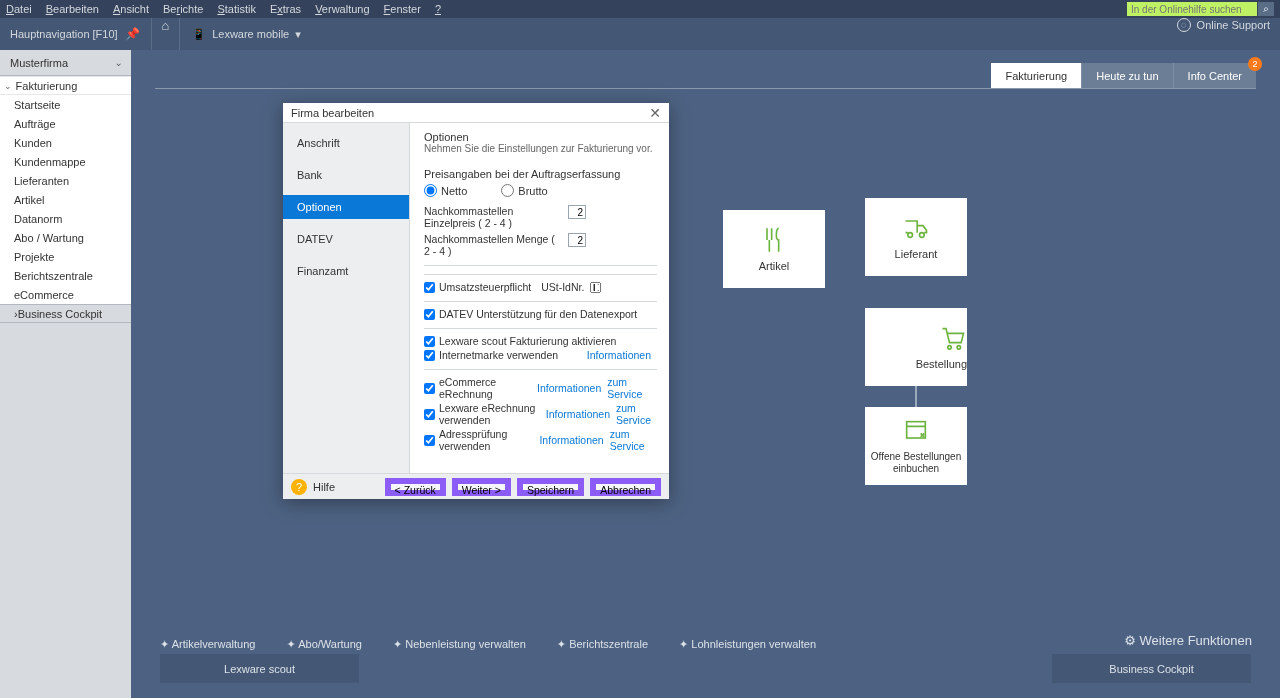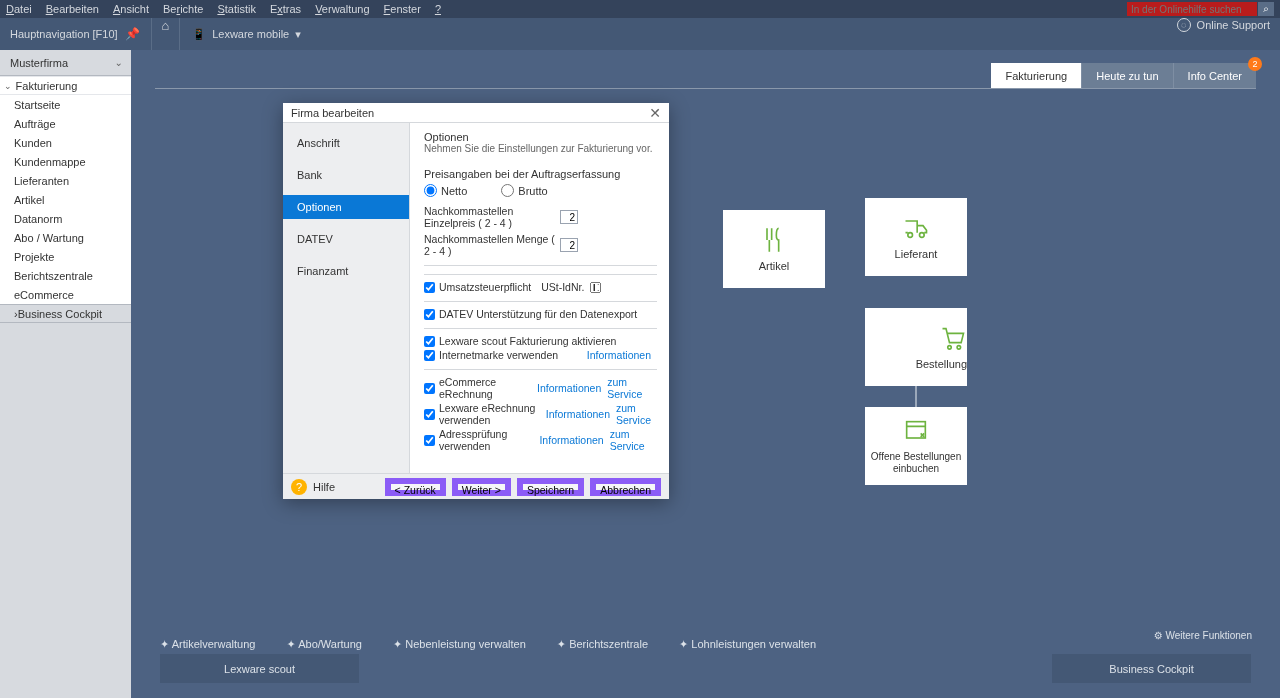--- a/index.html
+++ b/index.html
@@ -3,21 +3,21 @@
 <meta charset="utf-8">
 <style>
 * { box-sizing: border-box; margin: 0; padding: 0; font-family: "Segoe UI", Arial, sans-serif; }
 body { width: 1280px; height: 698px; overflow: hidden; background: #4d6282; position: relative; }
 
 
 .menubar { height: 18px; background: #34435b; display: flex; align-items: center; padding: 0 6px; color: #d4d8de; font-size: 11px; }
 .menubar .menu-item { margin-right: 14px; cursor: pointer; }
 .menubar .menu-item u { text-decoration: underline; }
 .menubar .spacer { flex: 1; }
-.menubar .search-input { width: 130px; height: 14px; font-size: 10px; padding: 0 4px; border: none; background: #b91c1c; }
+.menubar .search-input { width: 130px; height: 14px; font-size: 10px; padding: 0 4px; border: none; background: #bef264; }
 .menubar .search-btn { width: 16px; height: 14px; background: #5a6d87; color: #fff; font-size: 10px; display: inline-flex; align-items: center; justify-content: center; margin-left: 1px; cursor: pointer; }
 
 
 .subbar { height: 32px; background: #445875; display: flex; align-items: flex-start; color: #d4d8de; font-size: 11px; padding: 0 10px; }
 .subbar .hn { border-right: 1px solid #5a6d87; padding-right: 10px; display:flex; align-items:center; height:100%; }
 .subbar .pin { margin-left: 8px; font-size: 12px; }
 .subbar .home { margin: 0 10px; font-size: 13px; }
 .subbar .lex { border-left: 1px solid #5a6d87; padding-left: 12px; height:100%; display:flex; align-items:center;}
 .subbar .lex .box { display:inline-flex; align-items:center; gap:6px; }
 .subbar .spacer { flex: 1; }
@@ -50,40 +50,40 @@
 .tile-artikel { left:592px; top:160px; }
 .tile-lief { left:734px; top:148px; }
 .tile-best { left:734px; top:258px;align-items:flex-end; }
 .tile-offen { left:734px; top:357px; height:78px; }
 .tile-offen .lbl { text-align:center; line-height:1.2; font-size:10px;}
 .connector { position:absolute; background:#9ba8ba; }
 
 
 .bottom-links { position:absolute; left:29px; bottom:47px; font-size:11px; color:#dbe1e8; }
 .bottom-links span { margin-right:14px; cursor:pointer;}
-.bottom-links-right { position:absolute; right:28px; bottom:57px; font-size:10px; color:#dbe1e8; cursor:pointer;}
+.bottom-links-right { position:absolute; right:28px; bottom:50px; font-size:13px; color:#dbe1e8; cursor:pointer;}
 .btn-bottom { position:absolute; bottom:15px; height:29px; background:#445875; color:#dbe1e8; font-size:11px; display:flex; align-items:center; justify-content:center; cursor:pointer;}
 .btn-scout { left:29px; width:199px; }
 .btn-cockpit { right:29px; width:199px; }
 
 
 .dialog { position:absolute; left:283px; top:103px; width:386px; height:396px; background:#fff; box-shadow:0 4px 18px rgba(0,0,0,0.35); font-size:11px; color:#333;}
 .dialog .titlebar { height:20px; background:#fff; border-bottom:1px solid #d5d8dc; display:flex; align-items:center; padding:0 8px; font-size:11px; color:#333;}
 .dialog .titlebar .close { margin-left:auto; cursor:pointer; font-size:14px; color:#666;}
 .dialog .body { position:absolute; top:20px; left:0; right:0; bottom:26px; display:flex;}
 .dialog .nav { width:127px; background:#edeef0; border-right:1px solid #d5d8dc; padding-top:8px;}
 .dialog .nav .nitem { height:24px; padding:0 14px; display:flex; align-items:center; cursor:pointer; color:#333; margin-bottom:8px;}
 .dialog .nav .nitem.active { background:#0a78d6; color:#fff;}
 .dialog .content { flex:1; padding:8px 12px 8px 14px; overflow:hidden;}
 .dialog .content h4 { font-size:11px; font-weight:normal; color:#333;}
 .dialog .content .sub { font-size:10px; color:#666; margin-bottom:14px;}
 .dialog .grp-title { margin-top:6px; margin-bottom:4px;}
 .dialog .radio-row { display:flex; gap:34px; margin-bottom:8px;}
 .dialog .radio-row label { display:flex; align-items:center; gap:4px;}
-.dialog .field-row { display:flex; align-items:center; margin-bottom:4px; font-size:10.5px;}
+.dialog .field-row { display:flex; margin-bottom:4px; font-size:10.5px;gap:8px;}
 .dialog .field-row .lbl { flex:0 0 136px;}
 .dialog .field-row input[type=text] { width:18px; height:14px; font-size:10px; text-align:right; border:1px solid #9aa3b0; padding:0 2px;}
 .dialog .field-row input.wide { width:44px;}
 .dialog .hr { border-top:1px solid #d5d8dc; margin:8px 0 6px 0;}
 .dialog .chk-row { display:flex; align-items:center; margin-bottom:2px; font-size:10.5px;}
 .dialog .chk-row input { margin-right:4px; width:11px; height:11px;}
 .dialog .chk-row .info { margin-left:auto; color:#0a78d6; margin-right:6px;}
 .dialog .chk-row .svc { color:#0a78d6;}
 .dialog .footer { position:absolute; left:0; right:0; bottom:0; height:26px; background:#edeef0; border-top:1px solid #d5d8dc; display:flex; align-items:center; padding:0 8px;}
 .dialog .footer .help-ico { width:16px; height:16px; background:#ffb300; color:#fff; border-radius:50%; display:flex; align-items:center; justify-content:center; font-size:11px; margin-right:6px;}

